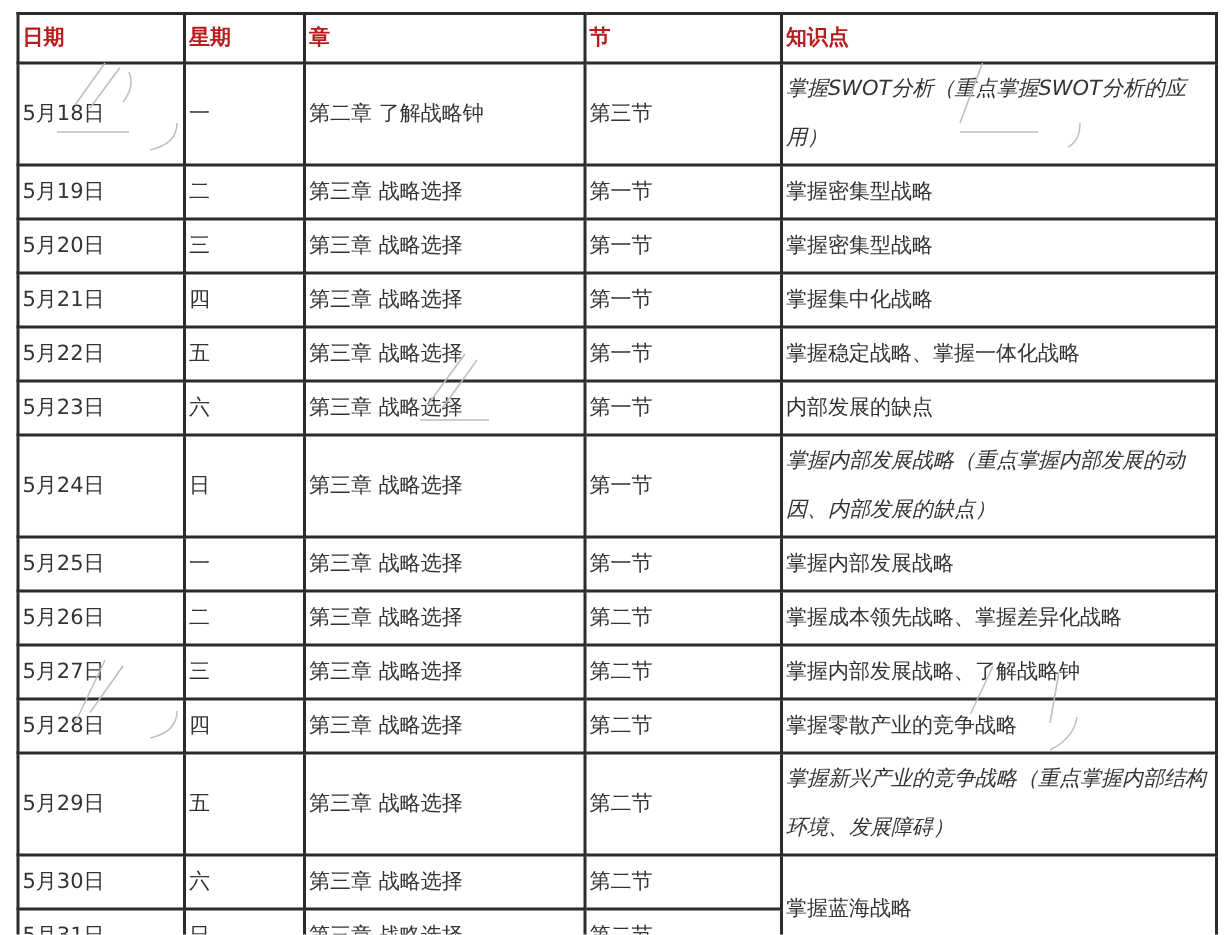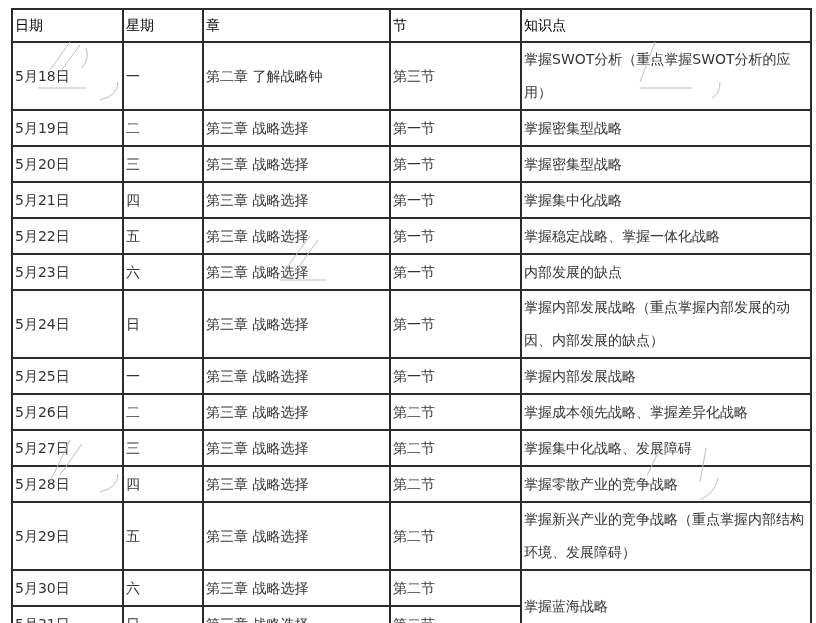--- a/index.html
+++ b/index.html
@@ -3,23 +3,23 @@
 <meta charset="utf-8">
 <style>
   html, body { margin: 0; padding: 0; background: #ffffff; }
   body { width: 816px; height: 623px; position: relative; overflow: hidden;
          font-family: "DejaVu Sans", "Liberation Sans", sans-serif; color: #333333; }
   table.sched { position: absolute; left: 11px; top: 8px; border-collapse: collapse;
                 table-layout: fixed; width: 799px; }
   table.sched td, table.sched th { border: 2px solid #2b2b2b; padding: 0 0 0 2px;
                 font-size: 14px; line-height: 34px; vertical-align: middle; text-align: left;
                 overflow: hidden; white-space: nowrap; letter-spacing: 0px; }
-  table.sched th { font-weight: normal; color: #000000; height: 31px; line-height: 31px; }
+  table.sched th { font-weight: bold; color: #b91c1c; height: 31px; line-height: 31px; }
   table.sched td { height: 32px; font-weight: normal; }
-  table.sched td.wrap { white-space: normal; line-height: 33px; }
+  table.sched td.wrap { white-space: normal; line-height: 33px; font-style: italic; }
   table.sched tr.tall td { height: 64px; }
   .wm { position: absolute; left: 0; top: 0; pointer-events: none; }
 </style>
 </head>
 <body>
 
 <table class="sched">
   <colgroup>
     <col style="width:111px">
       <col style="width:80px">
@@ -98,21 +98,21 @@
       <td>二</td>
       <td>第三章 战略选择</td>
       <td>第二节</td>
       <td>掌握成本领先战略、掌握差异化战略</td>
     </tr>
     <tr>
       <td>5月27日</td>
       <td>三</td>
       <td>第三章 战略选择</td>
       <td>第二节</td>
-      <td>掌握集中化战略、发展障碍</td>
+      <td>掌握内部发展战略、了解战略钟</td>
     </tr>
     <tr>
       <td>5月28日</td>
       <td>四</td>
       <td>第三章 战略选择</td>
       <td>第二节</td>
       <td>掌握零散产业的竞争战略</td>
     </tr>
     <tr class="tall">
       <td>5月29日</td>

